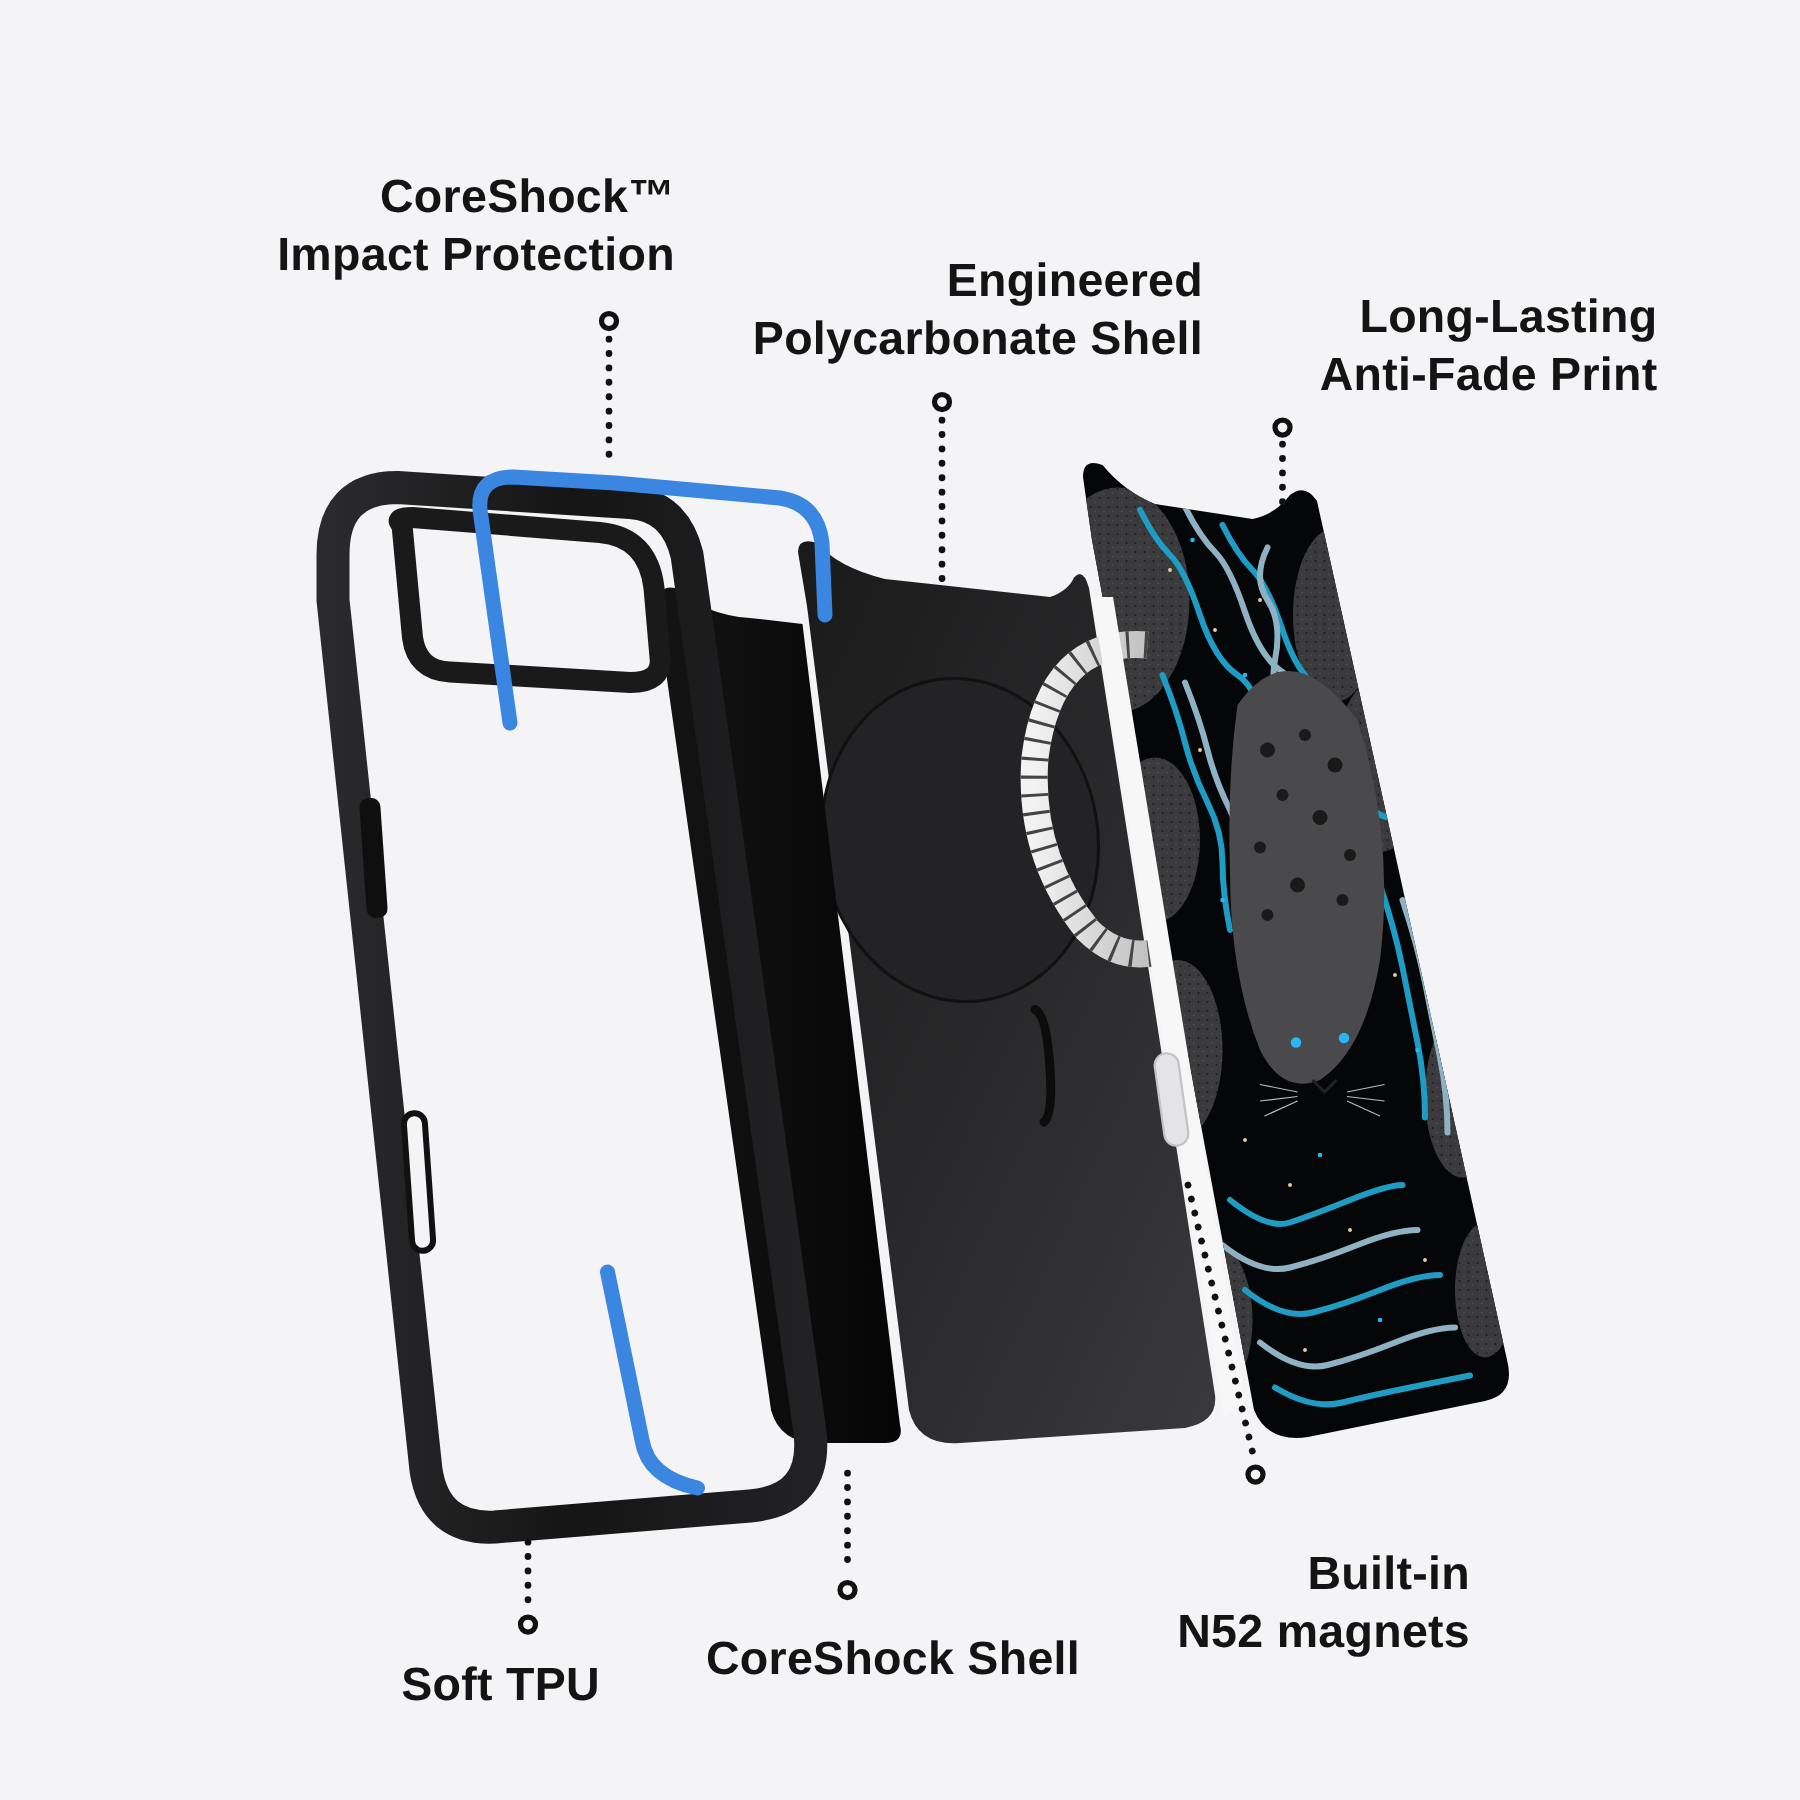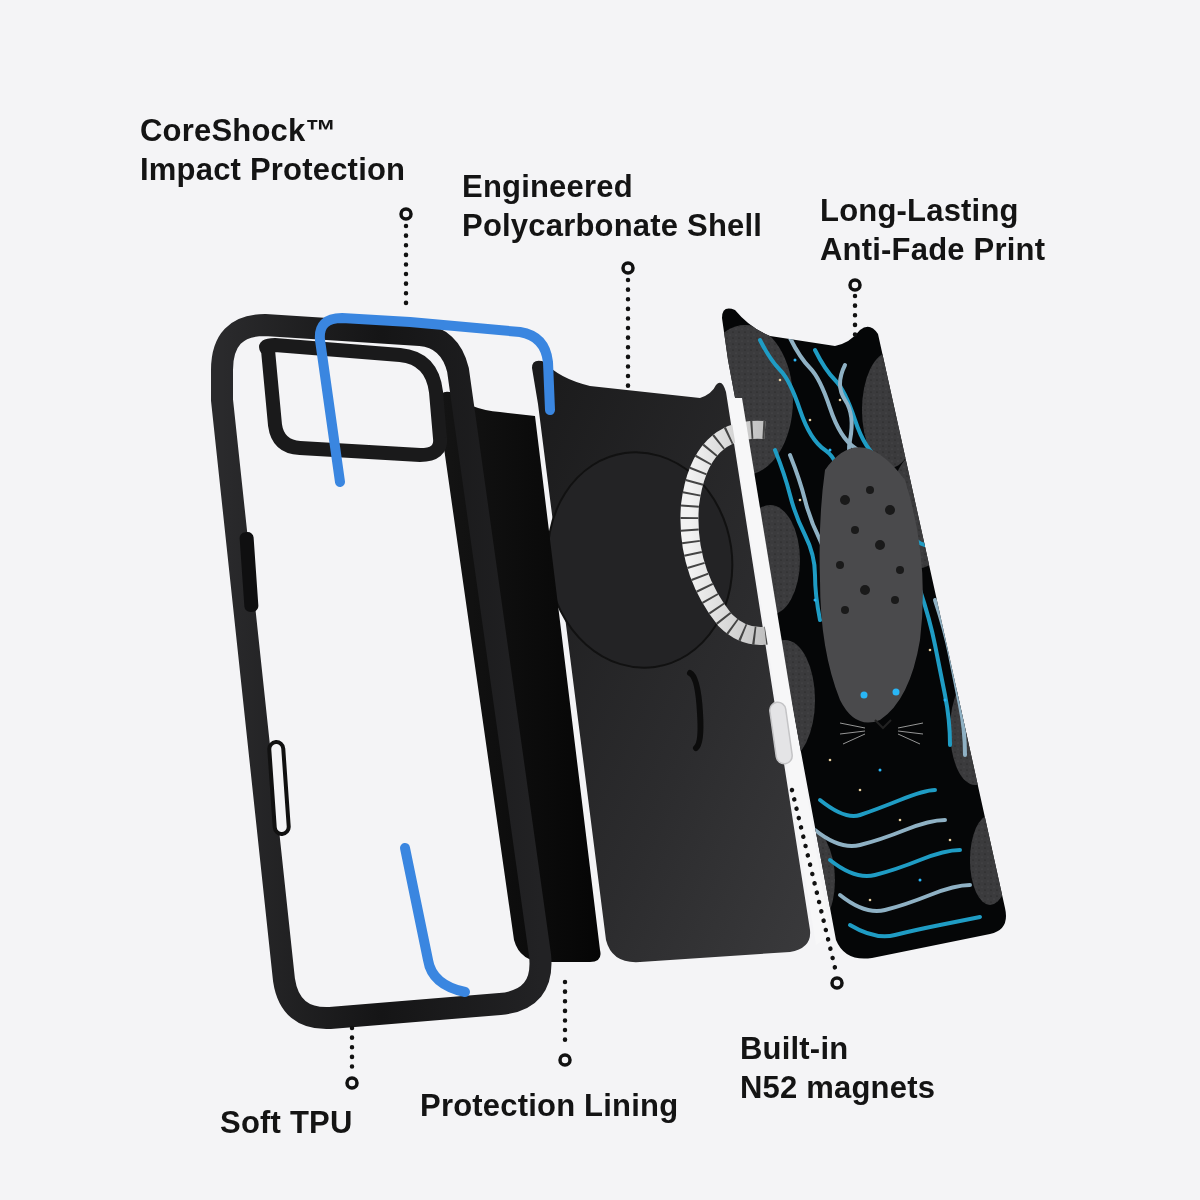--- a/index.html
+++ b/index.html
@@ -3,21 +3,21 @@
   <meta charset="utf-8">
   <style>
     html, body { margin: 0; padding: 0; }
     body {
       width: 1200px; height: 1200px; position: relative; overflow: hidden;
       background: #f4f4f6;
       font-family: "Liberation Sans", "DejaVu Sans", sans-serif;
       color: #111;
     }
     .label {
-      position: absolute; text-align: left; line-height: 1.25;
+      position: absolute; text-align: right; line-height: 1.25;
       font-size: 31px; letter-spacing: 0.2px; color: #141414;
     }
     .label .light { font-weight: 700; }
     .label .bold { font-weight: 700; }
     .label .line { display: block; white-space: nowrap; }
 
     #stage { position: absolute; left: 0; top: 0; width: 1200px; height: 1200px; }
     svg { display: block; }
   </style>
 </head>
@@ -198,20 +198,20 @@
   <div class="label" style="left:462px; top:168px; width:340px;">
     <span class="line light">Engineered</span>
     <span class="line bold">Polycarbonate Shell</span>
   </div>
 
   <div class="label" style="left:220px; top:1104px; width:180px;">
     <span class="line"><span class="light" style="white-space:pre;">Soft </span><span class="bold">TPU</span></span>
   </div>
 
   <div class="label" style="left:420px; top:1087px; width:300px;">
-    <span class="line"><span class="bold">Protection</span><span class="light" style="white-space:pre;"> Lining</span></span>
+    <span class="line"><span class="bold">CoreShock</span><span class="light" style="white-space:pre;"> Shell</span></span>
   </div>
 
   <div class="label" style="left:740px; top:1030px; width:240px;">
     <span class="line light">Built-in</span>
     <span class="line bold">N52 magnets</span>
   </div>
 </div>
 
 </body></html>

